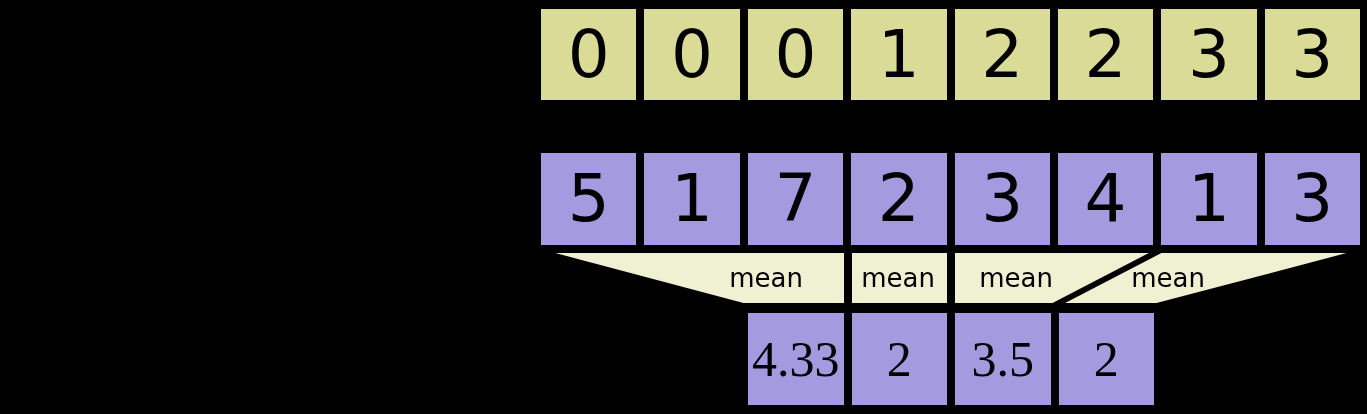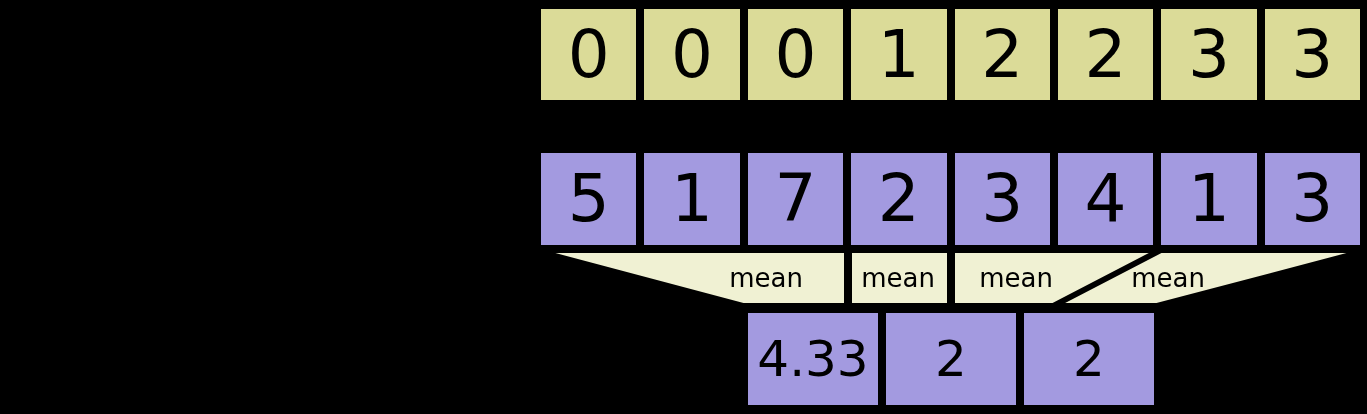--- a/index.html
+++ b/index.html
@@ -36,21 +36,21 @@
     justify-content: center;
     border: 4px solid var(--border);
     color: var(--text);
     line-height: 1;
   }
   .seg-row   { left: 537px; top: 5px;   width: 827px; height: 99px; }
   .data-row  { left: 537px; top: 149px; width: 827px; height: 100px; }
   .result-row{ left: 744px; top: 309px; width: 414px; height: 100px; }
   .seg-row .cell    { background: var(--segment-row-fill); font-size: 66px; }
   .data-row .cell   { background: var(--data-row-fill);    font-size: 66px; }
-  .result-row .cell { background: var(--data-row-fill);    font-size: 50px; }
+  .result-row .cell { background: var(--data-row-fill);    font-size: 50px; font-family: Liberation Serif, serif; }
   .funnel-overlay {
     position: absolute;
     left: 0; top: 0;
     width: 1367px; height: 414px;
     pointer-events: none;
   }
   .funnel-overlay polygon {
     fill: var(--funnel-fill);
     stroke: var(--border);
     stroke-width: 4;
@@ -104,16 +104,17 @@
   </svg>
 
   <div class="mean-label mean-1">mean</div>
   <div class="mean-label mean-2">mean</div>
   <div class="mean-label mean-3">mean</div>
   <div class="mean-label mean-4">mean</div>
 
   <div class="row result-row">
     <div class="cell">4.33</div>
     <div class="cell">2</div>
+    <div class="cell">3.5</div>
     <div class="cell">2</div>
   </div>
 
 </div>
 
 </body></html>

